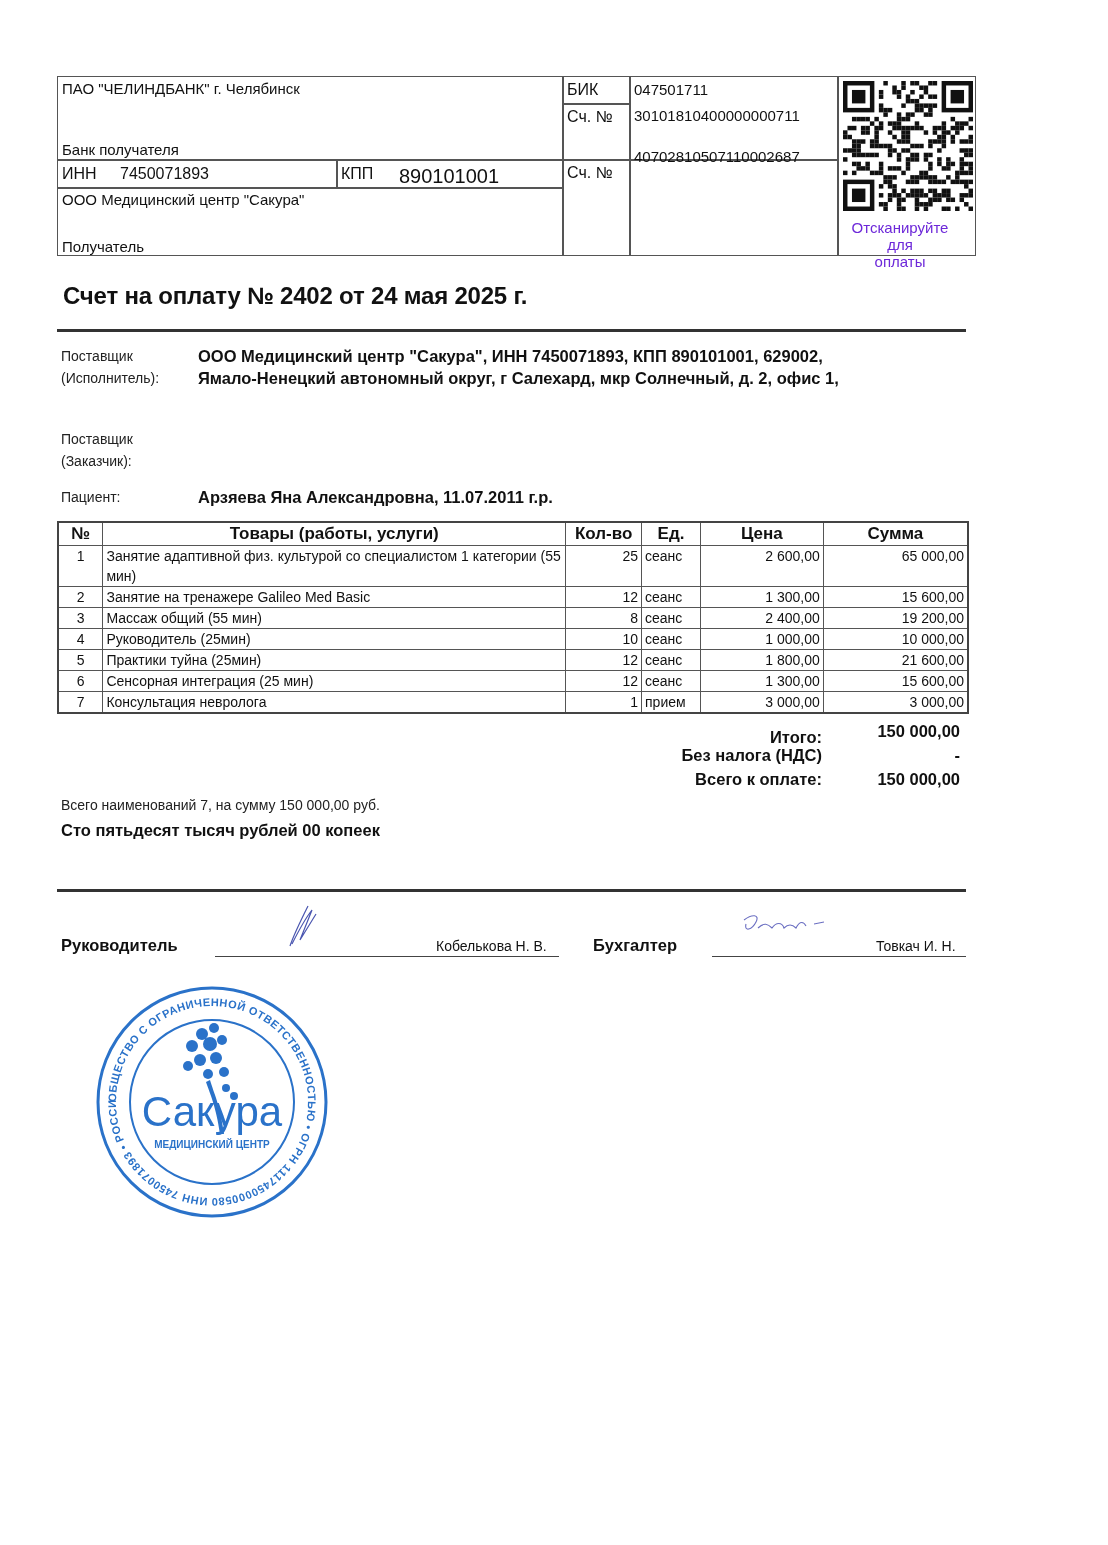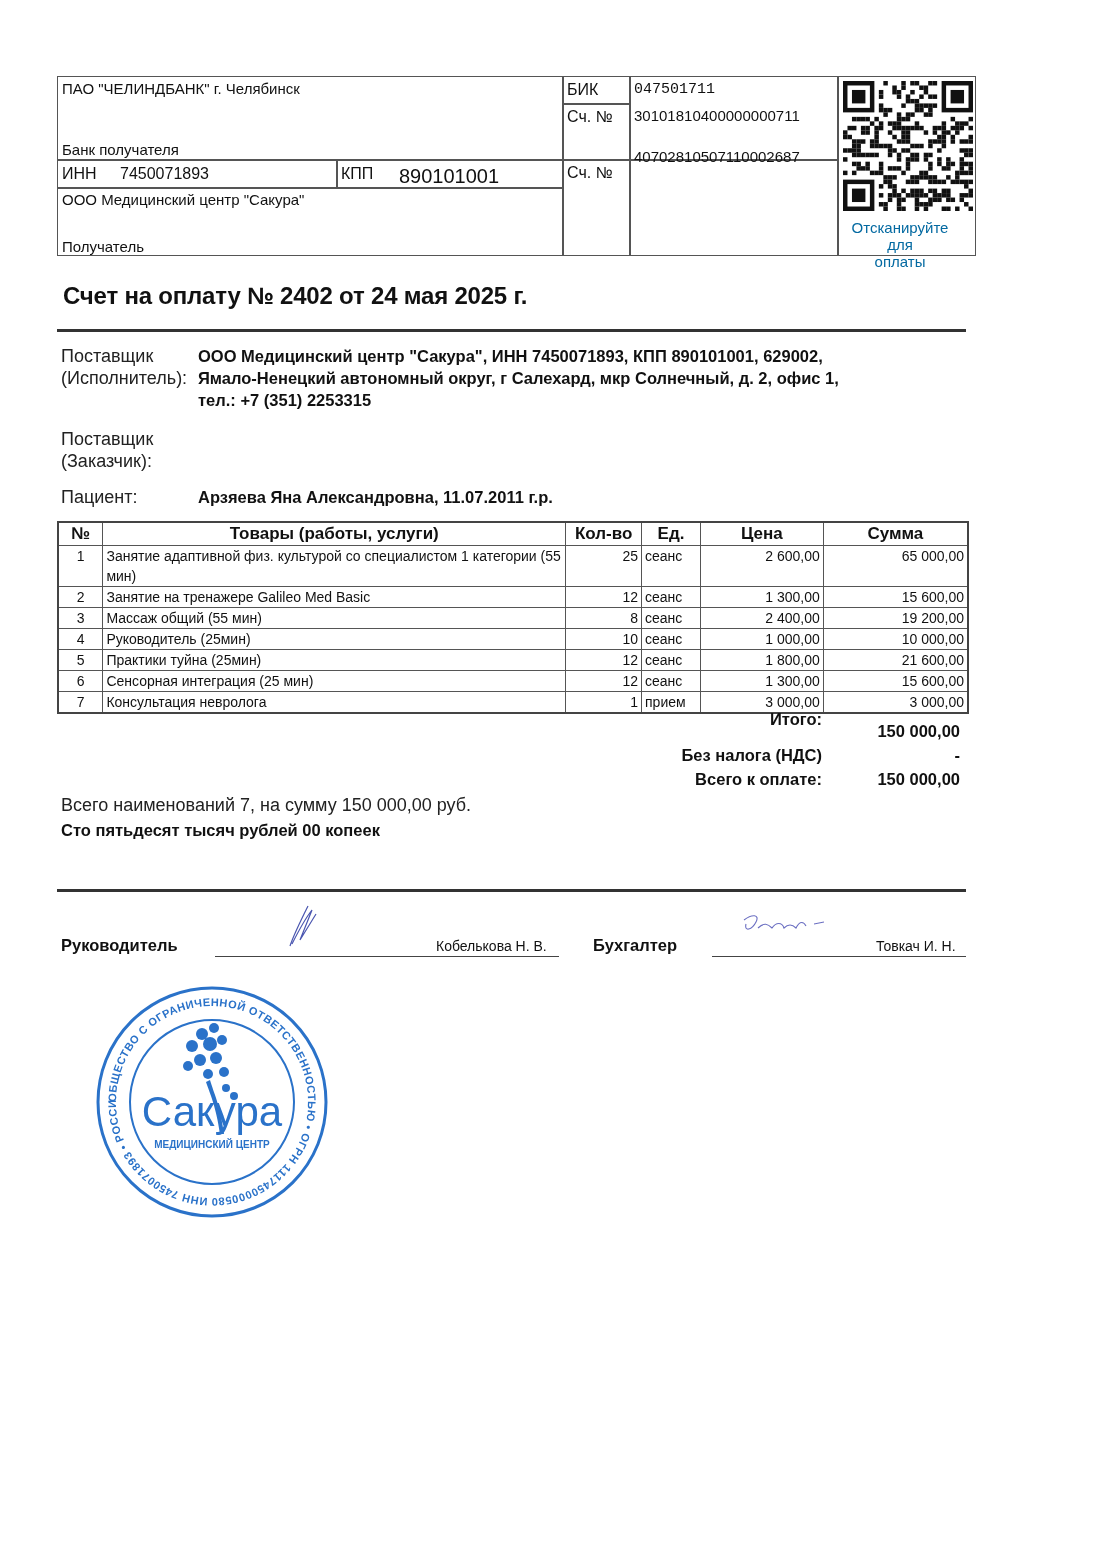--- a/index.html
+++ b/index.html
@@ -11,21 +11,21 @@
   .bank { position:absolute; left:57px; top:76px; width:919px; height:180px; border:1.5px solid #555; box-sizing:border-box; }
   .bank .cell { position:absolute; box-sizing:border-box; font-size:15px; }
   .vline { position:absolute; background:#555; width:1.5px; }
   .hline { position:absolute; background:#555; height:1.5px; }
   .small { font-size:14px; }
 
   
   .title { position:absolute; left:63px; top:282px; font-size:24px; font-weight:bold; letter-spacing:-0.2px; }
   .rule { position:absolute; left:57px; width:909px; height:3px; background:#333; }
 
-  .lbl { position:absolute; font-size:18px; color:#222; line-height:22px; }
+  .lbl { position:absolute; font-size:14px; color:#222; line-height:22px; }
   .val { position:absolute; font-size:16.5px; font-weight:bold; line-height:22px; }
 
   
   table.items { position:absolute; left:57px; top:521px; width:912px; border-collapse:collapse;
                 border:2.5px solid #444; font-size:14px; }
   table.items th, table.items td { border:1px solid #555; padding:0 3px; line-height:20px; vertical-align:top; }
   table.items th { font-size:17px; font-weight:bold; height:22px; line-height:22px; }
   table.items td.c { text-align:center; }
   table.items td.r { text-align:right; }
 
@@ -53,21 +53,21 @@
 
   <div class="cell" style="left:4px; top:88px; font-size:16px;">ИНН</div>
   <div class="cell" style="left:62px; top:88px; font-size:16px;">7450071893</div>
   <div class="cell" style="left:283px; top:88px; font-size:16px;">КПП</div>
   <div class="cell" style="left:341px; top:88px; font-size:20px;">890101001</div>
 
   <div class="cell" style="left:4px; top:114px;">ООО Медицинский центр "Сакура"</div>
   <div class="cell small" style="left:4px; top:161px;">Получатель</div>
 
   <div class="cell" style="left:509px; top:4px; font-size:16px;">БИК</div>
-  <div class="cell" style="left:576px; top:4px;font-family:Liberation Mono, monospace;">047501711</div>
+  <div class="cell" style="left:576px; top:4px;">047501711</div>
   <div class="cell" style="left:509px; top:31px; font-size:16px;">Сч. №</div>
   <div class="cell" style="left:576px; top:30px;">30101810400000000711</div>
   <div class="cell" style="left:509px; top:87px; font-size:16px;">Сч. №</div>
   <div class="cell" style="left:576px; top:71px;">40702810507110002687</div>
 
   <svg class="qr" style="left:785px; top:4px;" width="130" height="130" viewBox="0 0 29 29" id="qr">
       <rect x="9" y="0" width="1" height="1" fill="#111"></rect>
       <rect x="13" y="0" width="1" height="1" fill="#111"></rect>
       <rect x="15" y="0" width="1" height="1" fill="#111"></rect>
       <rect x="16" y="0" width="1" height="1" fill="#111"></rect>
@@ -357,37 +357,36 @@
       <rect x="0" y="0" width="7" height="7" fill="#111"></rect>
       <rect x="1" y="1" width="5" height="5" fill="#fff"></rect>
       <rect x="2" y="2" width="3" height="3" fill="#111"></rect>
       <rect x="22" y="0" width="7" height="7" fill="#111"></rect>
       <rect x="23" y="1" width="5" height="5" fill="#fff"></rect>
       <rect x="24" y="2" width="3" height="3" fill="#111"></rect>
       <rect x="0" y="22" width="7" height="7" fill="#111"></rect>
       <rect x="1" y="23" width="5" height="5" fill="#fff"></rect>
       <rect x="2" y="24" width="3" height="3" fill="#111"></rect>
     </svg>
-  <div class="cell small" style="left:780px; top:142px; width:124px; text-align:center; line-height:17px; color:#0369a1;">
+  <div class="cell small" style="left:780px; top:142px; width:124px; text-align:center; line-height:17px; color:#6d28d9;">
     <div>Отсканируйте для</div>
     <div>оплаты</div>
   </div>
 </div>
 
 <div class="title">Счет на оплату № 2402 от 24 мая 2025 г.</div>
 <div class="rule" style="top:329px;"></div>
 
 <div class="lbl" style="left:61px; top:345px;">
   <div>Поставщик</div>
   <div>(Исполнитель):</div>
 </div>
 <div class="val" style="left:198px; top:345px;">
   <div>ООО Медицинский центр "Сакура", ИНН 7450071893, КПП 890101001, 629002,</div>
   <div>Ямало-Ненецкий автономный округ, г Салехард, мкр Солнечный, д. 2, офис 1,</div>
-  <div>тел.: +7 (351) 2253315</div>
 </div>
 
 <div class="lbl" style="left:61px; top:428px;">
   <div>Поставщик</div>
   <div>(Заказчик):</div>
 </div>
 <div class="val" style="left:198px; top:428px;"></div>
 
 <div class="lbl" style="left:61px; top:486px;">Пациент:</div>
 <div class="val" style="left:198px; top:486px;">Арзяева Яна Александровна, 11.07.2011 г.р.</div>
@@ -464,21 +463,21 @@
         <td class="c">7</td>
         <td>Консультация невролога</td>
         <td class="r">1</td>
         <td>прием</td>
         <td class="r">3 000,00</td>
         <td class="r">3 000,00</td>
       </tr>
     </tbody>
 </table>
 
-<div class="tot" style="left:560px; top:710px; width:262px;">Итого:</div>
+<div class="tot" style="left:560px; top:728px; width:262px;">Итого:</div>
 <div class="tot" style="left:830px; top:722px; width:130px;">150 000,00</div>
 <div class="tot" style="left:560px; top:746px; width:262px;">Без налога (НДС)</div>
 <div class="tot" style="left:830px; top:746px; width:130px;">-</div>
 <div class="tot" style="left:560px; top:770px; width:262px;">Всего к оплате:</div>
 <div class="tot" style="left:830px; top:770px; width:130px;">150 000,00</div>
 
 <div class="lbl" style="left:61px; top:794px;">Всего наименований 7, на сумму 150 000,00 руб.</div>
 <div class="val" style="left:61px; top:819px;">Сто пятьдесят тысяч рублей 00 копеек</div>
 
 <div class="rule" style="top:889px;"></div>

